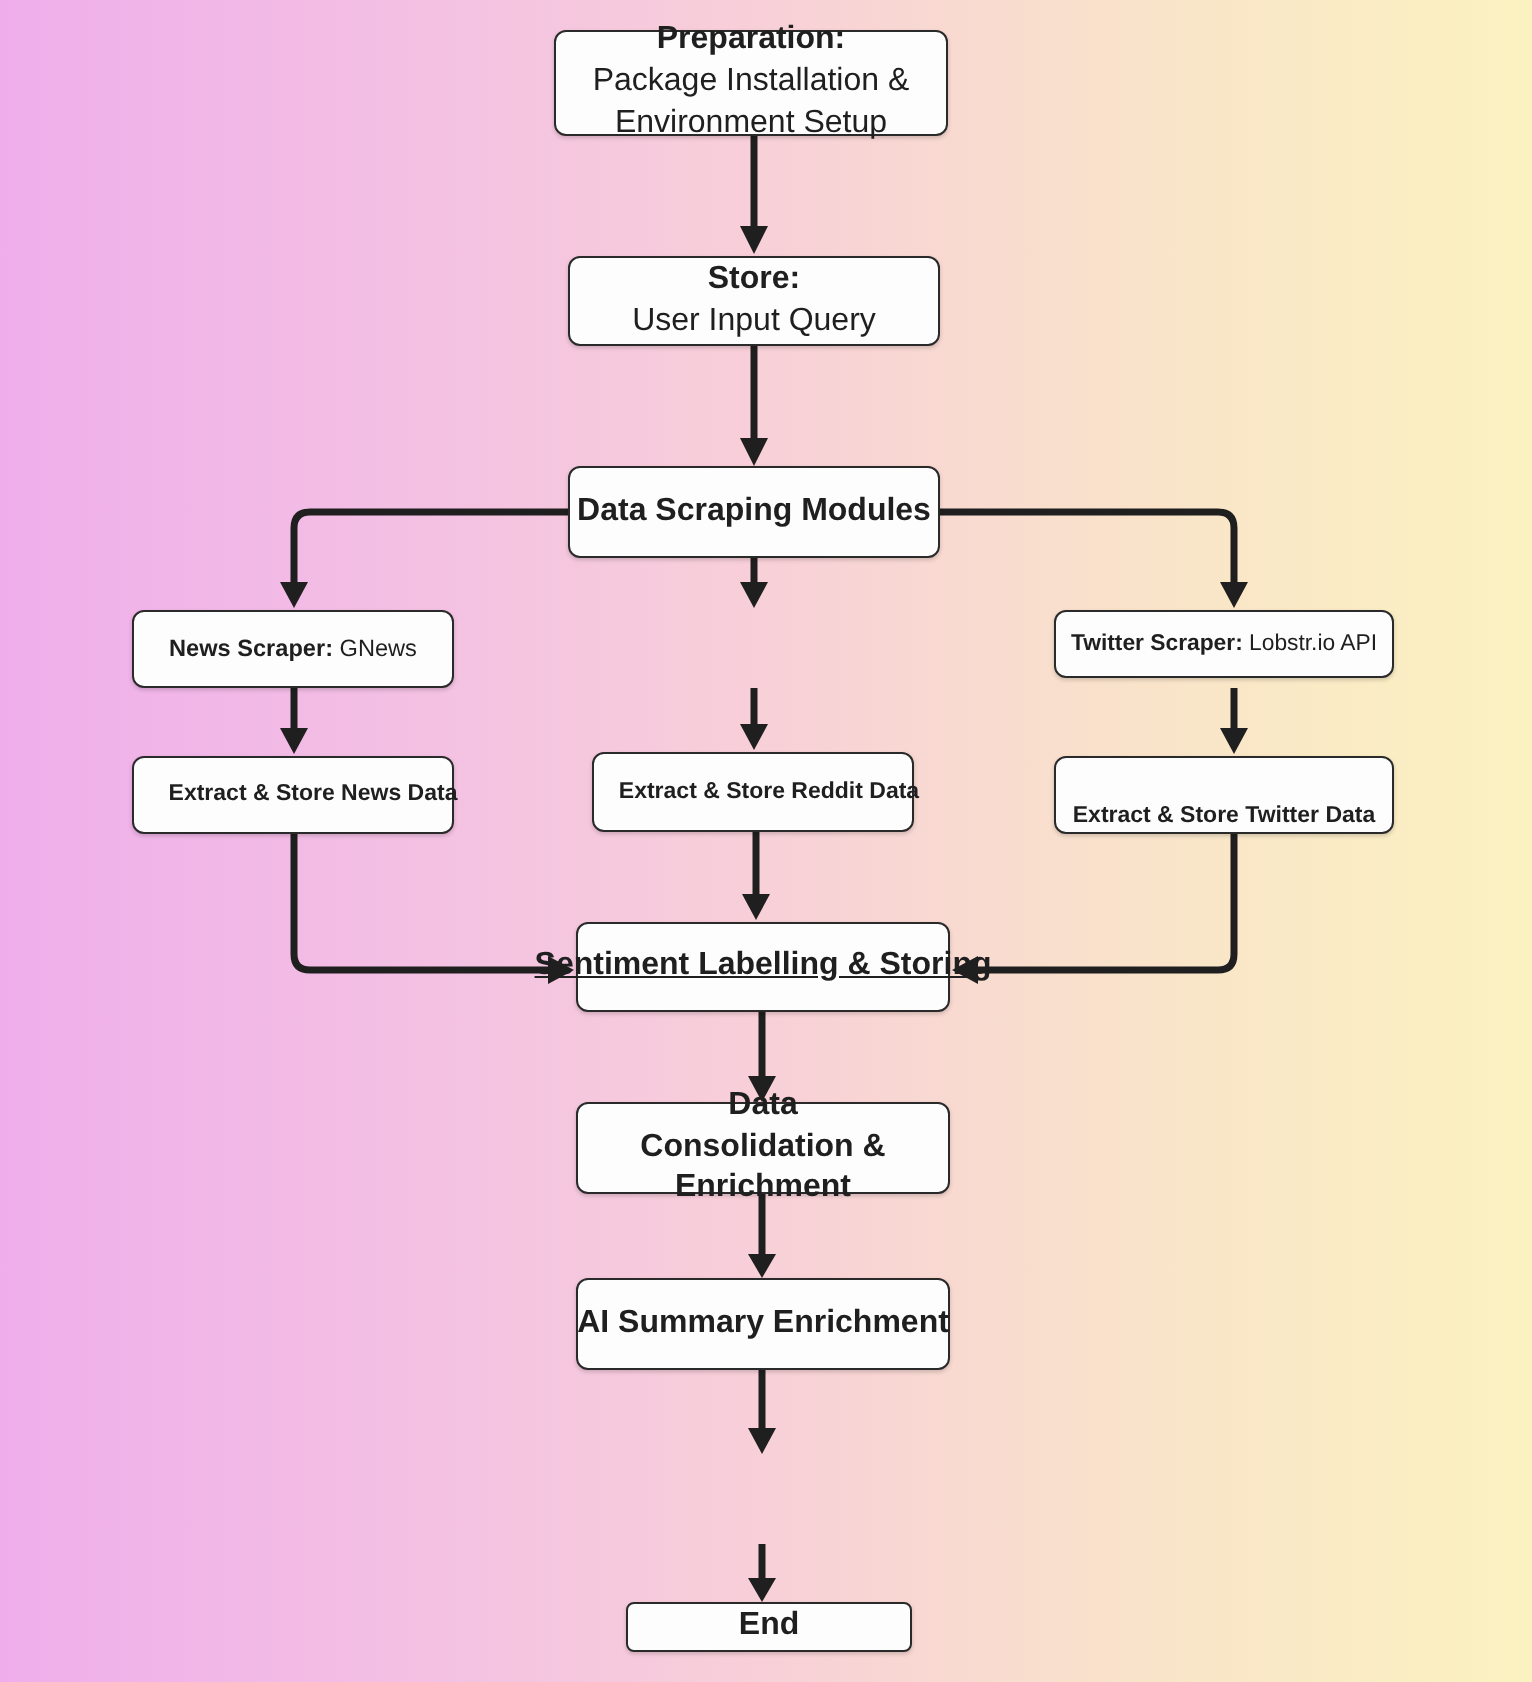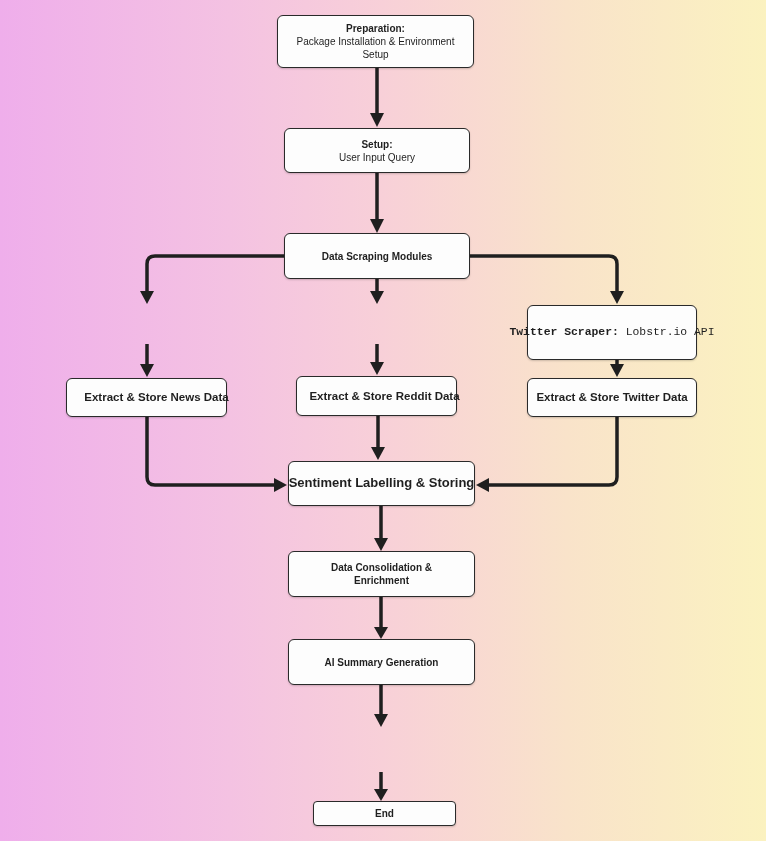--- a/index.html
+++ b/index.html
@@ -41,42 +41,42 @@
     position:absolute;
     background:var(--box-fill);
     border:1.6px solid var(--box-border);
     border-radius:6px;
     display:flex;
     flex-direction:column;
     align-items:center;
     justify-content:center;
     text-align:center;
     box-shadow:0 1px 2px rgba(0,0,0,0.18);
-    font-size:10px;
+    font-size:16px;
     line-height:1.3;
     white-space:nowrap;
   }
   .node .node-title{font-weight:700;}
   .node .node-sub{font-weight:400;white-space:normal;padding:0 10px;}
   .node .b{font-weight:700;}
   .node.small-font{font-size:11.5px;font-weight:700;}
   .node.mixed{font-size:11.8px;}
   .node.bold-label{font-weight:700;}
   .node.wrap{white-space:normal;padding:0 28px;}
 
   #n-preparation{left:277px;top:15px;width:197px;height:53px;}
   #n-start{left:284px;top:128px;width:186px;height:45px;}
   #n-scraping{left:284px;top:233px;width:186px;height:46px;}
   #n-news{left:66px;top:305px;width:161px;height:39px;}
   #n-reddit{left:296px;top:305px;width:161px;height:39px;}
-  #n-twitter{left:527px;top:305px;width:170px;height:55px;font-family:Liberation Mono, monospace;}
+  #n-twitter{left:527px;top:305px;width:170px;height:34px;}
   #n-extract-news{left:66px;top:378px;width:161px;height:39px;padding-left:20px;}
   #n-extract-reddit{left:296px;top:376px;width:161px;height:40px;padding-left:16px;}
-  #n-extract-twitter{left:527px;top:378px;width:170px;height:39px;}
-  #n-sentiment{left:288px;top:461px;width:187px;height:45px;font-size:13px;}
+  #n-extract-twitter{left:527px;top:378px;width:170px;height:39px;justify-content:flex-end;}
+  #n-sentiment{left:288px;top:461px;width:187px;height:45px;font-size:16px;text-decoration:underline;}
   #n-consolidation{left:288px;top:551px;width:187px;height:46px;}
   #n-ai-summary{left:288px;top:639px;width:187px;height:46px;}
   #n-display{left:288px;top:727px;width:187px;height:45px;font-size:12px;}
   #n-end{left:313px;top:801px;width:143px;height:25px;border-radius:4px;}
 </style>
 </head>
 <body>
 
 <div class="canvas">
 
@@ -155,28 +155,31 @@
         <polygon points="374,789 388,789 381,801"></polygon>
     </g>
   </svg>
 
   <div class="node" id="n-preparation">
     <div class="node-title">Preparation:</div>
     <div class="node-sub">Package Installation &amp; Environment Setup</div>
   </div>
 
   <div class="node" id="n-start">
-    <div class="node-title">Setup:</div>
+    <div class="node-title">Store:</div>
     <div class="node-sub">User Input Query</div>
   </div>
 
   <div class="node bold-label" id="n-scraping">
     <span>Data Scraping Modules</span>
   </div>
 
+  <div class="node mixed" id="n-news">
+    <span><span class="b">News Scraper: </span><span>GNews</span></span>
+  </div>
 
 
   <div class="node mixed" id="n-twitter" style="font-size:11.4px;">
     <span><span class="b">Twitter Scraper: </span><span>Lobstr.io API</span></span>
   </div>
 
   <div class="node small-font" id="n-extract-news">
     <span>Extract &amp; Store News Data</span>
   </div>
 
@@ -190,21 +193,21 @@
 
   <div class="node bold-label" id="n-sentiment">
     <span>Sentiment Labelling &amp; Storing</span>
   </div>
 
   <div class="node bold-label wrap" id="n-consolidation">
     <span>Data Consolidation &amp; Enrichment</span>
   </div>
 
   <div class="node bold-label" id="n-ai-summary">
-    <span>AI Summary Generation</span>
+    <span>AI Summary Enrichment</span>
   </div>
 
 
   <div class="node bold-label" id="n-end">
     <span>End</span>
   </div>
 
 </div>
 
 </body></html>

